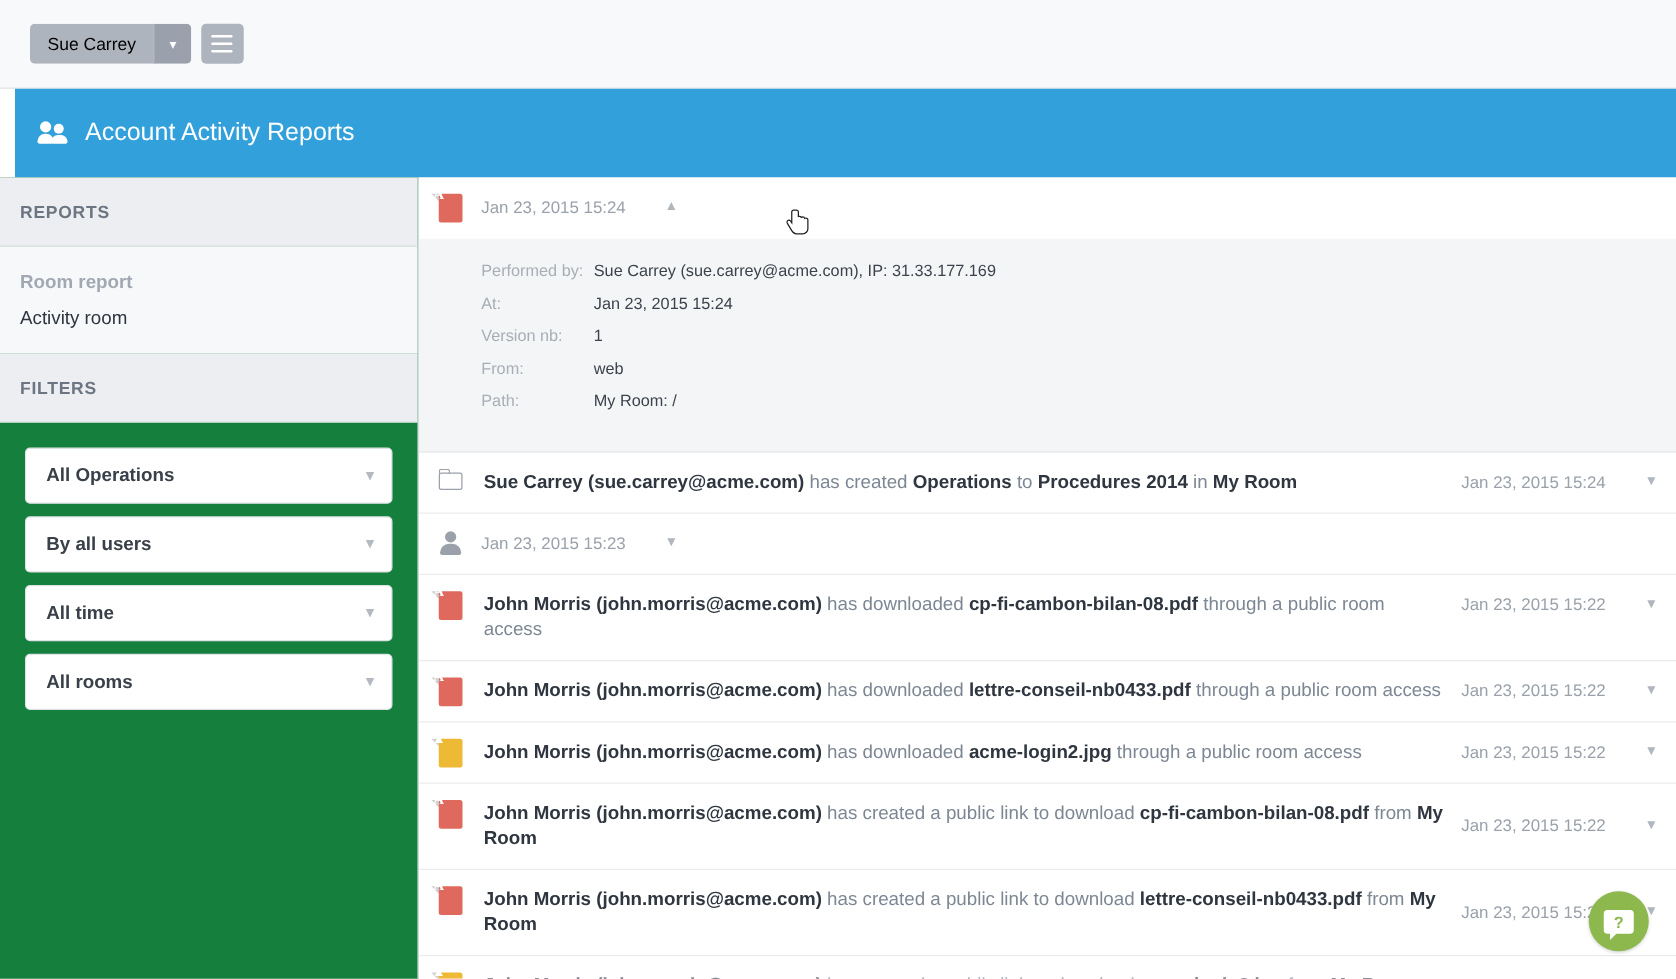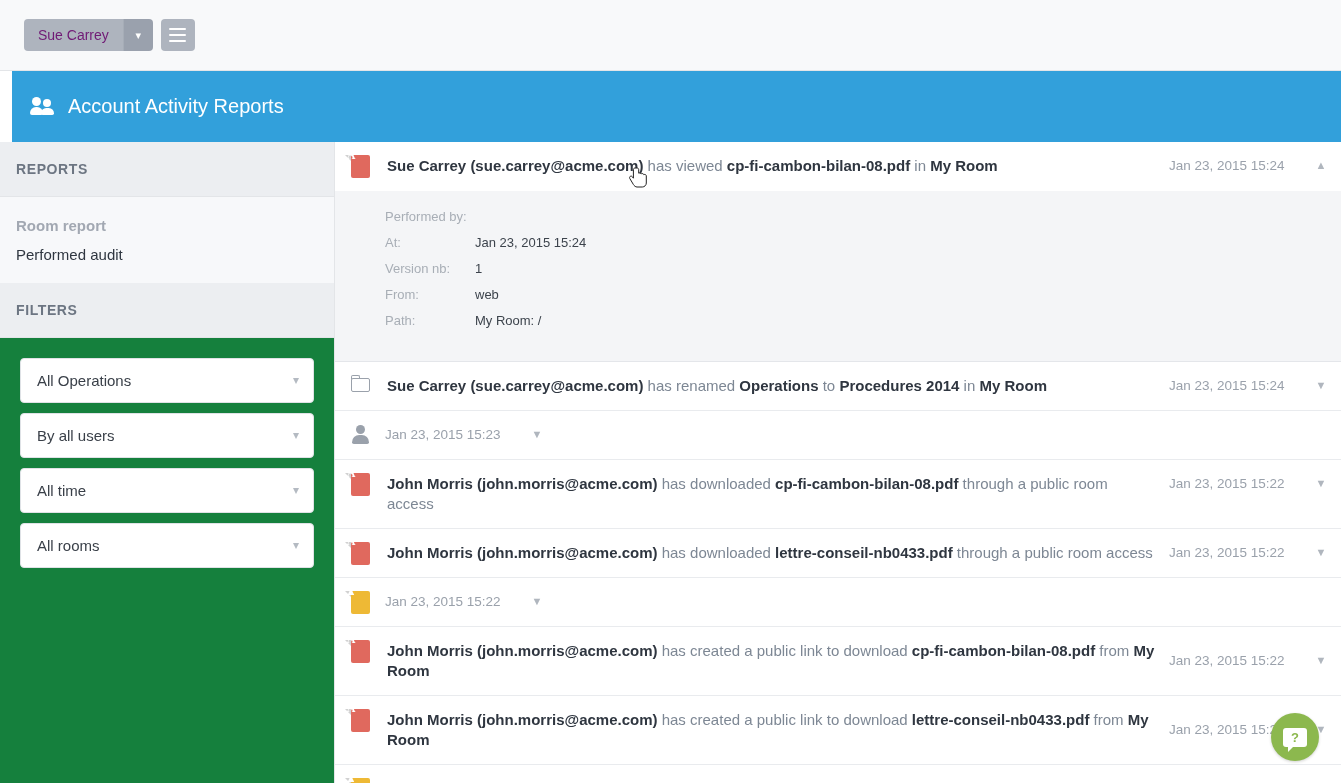--- a/index.html
+++ b/index.html
@@ -39,21 +39,21 @@
   }
   .brand-name {
     font-size: 34px; color: #3b3b3b; letter-spacing: -0.5px; font-weight: 400;
   }
   .topbar-right { display: flex; align-items: center; gap: 8px; }
   .user-btn {
     display: flex; align-items: stretch; border-radius: 4px; overflow: hidden;
     height: 32px;
   }
   .user-name {
-    background: #aeb4be; color: #701a75; font-size: 14px;
+    background: #aeb4be; color: #000000; font-size: 14px;
     display: flex; align-items: center; padding: 0 14px; font-weight: 500; text-align: right;
   }
   .user-caret {
     background: #9aa1ad; color: #ffffff; width: 30px;
     display: flex; align-items: center; justify-content: center; font-size: 11px;
     border-left: 1px solid #a6adb7;
   }
   .menu-btn {
     width: 34px; height: 32px; background: #aeb4be; border-radius: 4px;
     display: flex; flex-direction: column; align-items: center;
@@ -87,21 +87,21 @@
   .side-head {
     background: #eceef1; height: 55px; display: flex; align-items: center;
     padding-left: 16px; color: #6c7582; font-size: 14px; letter-spacing: 0.6px;
     font-weight: 600; border-bottom: 1px solid #e3e5e8;
   }
   .side-links { padding: 14px 0 14px 0; background: #f7f8fa; }
   .side-link {
     padding: 6px 16px; font-size: 15px; color: #2f3640;
   }
   .side-link.inactive { color: #a2a8b2; font-weight: bold; }
-  .filters-box { padding: 20px 20px 0 20px; }
+  .filters-box { padding: 20px 20px 0 20px; font-weight: bold; }
   .select {
     position: relative; height: 45px; background: #ffffff;
     border: 1px solid #dfe2e6; border-radius: 4px; margin-bottom: 10px;
     display: flex; align-items: center; padding: 0 16px; font-size: 15px; color: #3a4049;
   }
   .select .chev {
     position: absolute; right: 14px; top: 50%; transform: translateY(-60%);
     color: #b4bac2; font-size: 12px;
   }
 
@@ -229,21 +229,21 @@
     </span>
     <span class="banner-title">Account Activity Reports</span>
   </div>
 
   <div class="body-area">
 
     <div class="sidebar">
       <div class="side-head">REPORTS</div>
       <div class="side-links">
         <div class="side-link inactive">Room report</div>
-        <div class="side-link">Performed audit</div>
+        <div class="side-link">Activity room</div>
       </div>
       <div class="side-head">FILTERS</div>
       <div class="filters-box">
         <div class="select">
           <span>All Operations</span>
           <span class="chev">▾</span>
         </div>
         <div class="select">
           <span>By all users</span>
           <span class="chev">▾</span>
@@ -255,48 +255,48 @@
         <div class="select">
           <span>All rooms</span>
           <span class="chev">▾</span>
         </div>
       </div>
     </div>
 
     <div class="content" id="activity-list">
         <div class="row expanded-head">
           <div class="row-icon"><span class="fi pdf"><span class="sheet"></span><span class="fold"></span><span class="glyph">A</span></span></div>
-          <div class="row-text"><span class="strong">Sue Carrey (sue.carrey@acme.com)</span><span> has viewed </span><span class="strong">cp-fi-cambon-bilan-08.pdf</span><span> in </span><span class="strong">My Room</span></div>
           <div class="row-time">Jan 23, 2015 15:24</div>
           <div class="row-caret">▲</div>
         </div>
         <div class="detail">
           <div class="detail-line">
             <div class="detail-label">Performed by:</div>
+            <div class="detail-value">Sue Carrey (sue.carrey@acme.com), IP: 31.33.177.169</div>
           </div>
           <div class="detail-line">
             <div class="detail-label">At:</div>
             <div class="detail-value">Jan 23, 2015 15:24</div>
           </div>
           <div class="detail-line">
             <div class="detail-label">Version nb:</div>
             <div class="detail-value">1</div>
           </div>
           <div class="detail-line">
             <div class="detail-label">From:</div>
             <div class="detail-value">web</div>
           </div>
           <div class="detail-line">
             <div class="detail-label">Path:</div>
             <div class="detail-value">My Room: /</div>
           </div>
         </div>
         <div class="row">
           <div class="row-icon"><span class="folder-icon"><span class="tabf"></span><span class="boxf"></span></span></div>
-          <div class="row-text"><span class="strong">Sue Carrey (sue.carrey@acme.com)</span><span> has renamed </span><span class="strong">Operations</span><span> to </span><span class="strong">Procedures 2014</span><span> in </span><span class="strong">My Room</span></div>
+          <div class="row-text"><span class="strong">Sue Carrey (sue.carrey@acme.com)</span><span> has created </span><span class="strong">Operations</span><span> to </span><span class="strong">Procedures 2014</span><span> in </span><span class="strong">My Room</span></div>
           <div class="row-time">Jan 23, 2015 15:24</div>
           <div class="row-caret">▼</div>
         </div>
         <div class="row">
           <div class="row-icon"><span class="person-icon"><span class="ph"></span><span class="pb"></span></span></div>
           <div class="row-time">Jan 23, 2015 15:23</div>
           <div class="row-caret">▼</div>
         </div>
         <div class="row">
           <div class="row-icon"><span class="fi pdf"><span class="sheet"></span><span class="fold"></span><span class="glyph">A</span></span></div>
@@ -305,20 +305,21 @@
           <div class="row-caret">▼</div>
         </div>
         <div class="row">
           <div class="row-icon"><span class="fi pdf"><span class="sheet"></span><span class="fold"></span><span class="glyph">A</span></span></div>
           <div class="row-text"><span class="strong">John Morris (john.morris@acme.com)</span><span> has downloaded </span><span class="strong">lettre-conseil-nb0433.pdf</span><span> through a public room access</span></div>
           <div class="row-time">Jan 23, 2015 15:22</div>
           <div class="row-caret">▼</div>
         </div>
         <div class="row">
           <div class="row-icon"><span class="fi jpg"><span class="sheet"></span><span class="fold"></span><span class="glyph">▲</span></span></div>
+          <div class="row-text"><span class="strong">John Morris (john.morris@acme.com)</span><span> has downloaded </span><span class="strong">acme-login2.jpg</span><span> through a public room access</span></div>
           <div class="row-time">Jan 23, 2015 15:22</div>
           <div class="row-caret">▼</div>
         </div>
         <div class="row tall">
           <div class="row-icon"><span class="fi pdf"><span class="sheet"></span><span class="fold"></span><span class="glyph">A</span></span></div>
           <div class="row-text"><span class="strong">John Morris (john.morris@acme.com)</span><span> has created a public link to download </span><span class="strong">cp-fi-cambon-bilan-08.pdf</span><span> from </span><span class="strong">My Room</span></div>
           <div class="row-time">Jan 23, 2015 15:22</div>
           <div class="row-caret">▼</div>
         </div>
         <div class="row tall">

